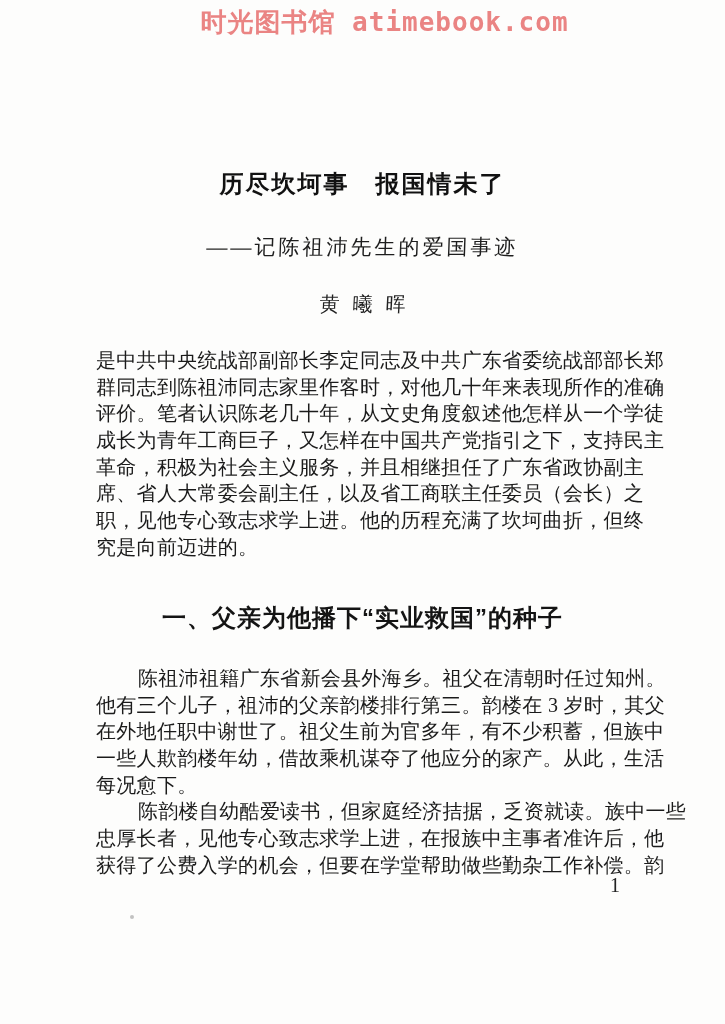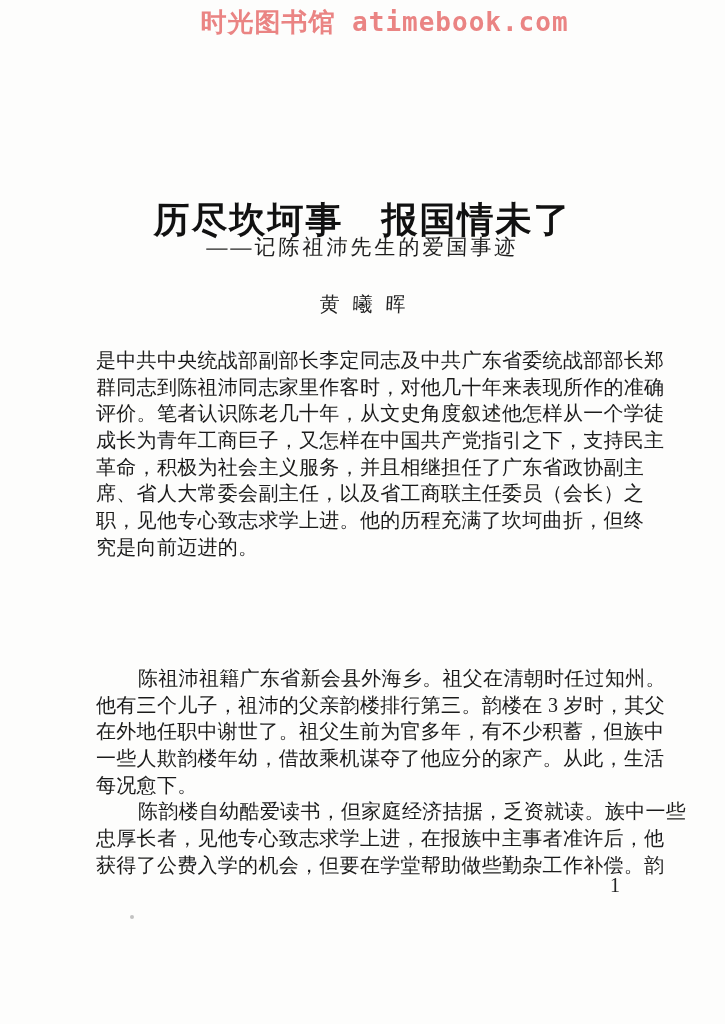--- a/index.html
+++ b/index.html
@@ -27,28 +27,28 @@
     font-family: "DejaVu Sans Mono", monospace;
     font-weight: bold;
     font-size: 26px;
     letter-spacing: 1px;
     color: #e76f6f;
     opacity: 0.85;
     white-space: nowrap;
   }
   .title {
     position: absolute;
-    top: 196px;
+    top: 168px;
     left: 0;
     width: 100%;
     margin: 0;
     text-align: center;
     font-family: "Liberation Sans", sans-serif;
     font-weight: bold;
-    font-size: 36px;
+    font-size: 24px;
     letter-spacing: 2px;
     color: #111;
   }
   .subtitle {
     position: absolute;
     top: 233px;
     left: 0;
     width: 100%;
     text-align: center;
     font-family: "Liberation Serif", serif;
@@ -137,20 +137,21 @@
     <div class="line">是中共中央统战部副部长李定同志及中共广东省委统战部部长郑</div>
     <div class="line">群同志到陈祖沛同志家里作客时，对他几十年来表现所作的准确</div>
     <div class="line">评价。笔者认识陈老几十年，从文史角度叙述他怎样从一个学徒</div>
     <div class="line">成长为青年工商巨子，又怎样在中国共产党指引之下，支持民主</div>
     <div class="line">革命，积极为社会主义服务，并且相继担任了广东省政协副主</div>
     <div class="line">席、省人大常委会副主任，以及省工商联主任委员（会长）之</div>
     <div class="line">职，见他专心致志求学上进。他的历程充满了坎坷曲折，但终</div>
     <div class="line">究是向前迈进的。</div>
   </div>
 
+  <h2 class="section-heading">一、父亲为他播下“实业救国”的种子</h2>
 
   <div class="body-block para-rest">
     <div>
       <div class="line indent">陈祖沛祖籍广东省新会县外海乡。祖父在清朝时任过知州。</div>
       <div class="line">他有三个儿子，祖沛的父亲韵楼排行第三。韵楼在 3 岁时，其父</div>
       <div class="line">在外地任职中谢世了。祖父生前为官多年，有不少积蓄，但族中</div>
       <div class="line">一些人欺韵楼年幼，借故乘机谋夺了他应分的家产。从此，生活</div>
       <div class="line">每况愈下。</div>
     </div>
     <div>

